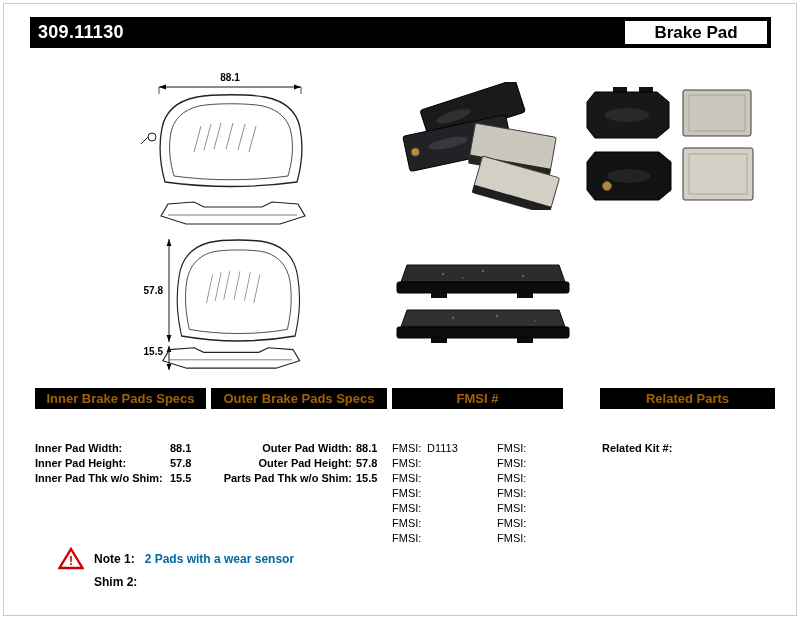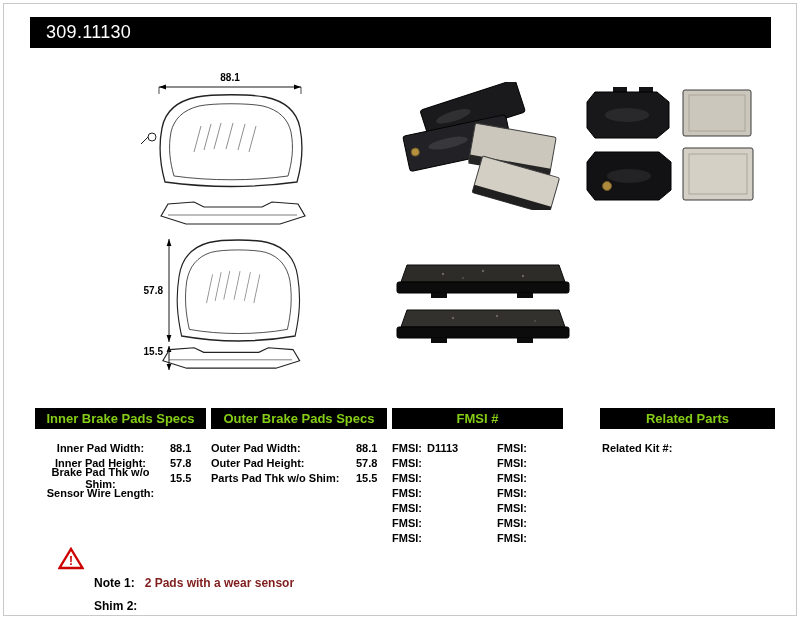--- a/index.html
+++ b/index.html
@@ -10,66 +10,67 @@
   }
   .page-frame {
     position:absolute; left:3px; top:3px; right:3px; bottom:3px;
     border:1px solid #c9c9c9; pointer-events:none;
   }
   
   .header-bar {
     position:absolute; left:30px; top:17px; width:741px; height:31px;
     background:#000; color:#fff; display:flex; align-items:center;
   }
-  .part-number { font-size:18px; font-weight:normal; padding-left:16px; letter-spacing:.3px; }
+  .part-number { font-size:18px; font-weight:bold; padding-left:8px; letter-spacing:.3px; }
   .product-box {
     position:absolute; right:4px; top:4px; bottom:4px; width:142px;
     background:#fff; color:#000; display:flex; align-items:center; justify-content:center;
     font-size:17px; font-weight:bold;
   }
   
   .fig { position:absolute; }
   
   .col-header {
-    position:absolute; top:408px; height:21px; background:#000; color:#84cc16;
+    position:absolute; top:388px; height:21px; background:#000; color:#a16207;
     font-size:13px; font-weight:bold; display:flex; align-items:center; justify-content:center;
   }
   .hdr-inner   { left:35px;  width:171px; }
   .hdr-outer   { left:211px; width:176px; }
   .hdr-fmsi    { left:392px; width:171px; }
   .hdr-related { left:600px; width:175px; }
   .rows { position:absolute; top:440px; }
   .rows-inner   { left:35px;  width:171px; }
   .rows-outer   { left:211px; width:176px; }
   .rows-fmsi    { left:392px; width:203px; }
   .rows-related { left:602px; width:165px; }
   .spec-row { display:flex; height:15px; align-items:center; font-size:11px; font-weight:bold; }
-  .rows-inner .spec-label { width:131px; text-align:center; }
-  .rows-outer .spec-label { width:141px; text-align:left; }
+  .rows-inner .spec-label { width:131px; text-align:left; }
+  .rows-outer .spec-label { width:141px; text-align:right; }
   .spec-value { padding-left:4px; white-space:nowrap; }
-  .fmsi-row { display:flex; height:15px; align-items:center; font-size:11px; font-weight:bold;justify-content:center; }
+  .fmsi-row { display:flex; height:15px; align-items:center; font-size:11px; font-weight:normal;justify-content:center; }
   .fmsi-l { width:33px; }
   .fmsi-v1 { width:72px; padding-left:2px; }
   .fmsi-v2 { flex:1; padding-left:2px; }
   .rows-related .spec-label { text-align:left; }
   
   .warning-wrap { position:absolute; left:58px; top:547px; }
-  .note-line { position:absolute; font-size:12px; font-weight:bold; display:flex;margin-top:24px; }
+  .note-line { position:absolute; font-size:12px; font-weight:bold; display:flex; }
   .note1 { left:94px; top:552px; }
   .note2 { left:94px; top:575px; }
-  .note-red { color:#7f1d1d; margin-left:10px; }
+  .note-red { color:#0369a1; margin-left:10px; }
   svg text { font-family:"Liberation Sans", sans-serif; }
 </style>
 </head>
 <body>
 
 <div class="page-frame"></div>
 
 <div class="header-bar">
   <span class="part-number">309.11130</span>
+  <span class="product-box">Brake Pad</span>
 </div>
 
 <svg class="fig" style="left:135px; top:65px;" width="185" height="315" viewBox="0 0 185 315">
   <defs>
     <g id="pad-shape">
       <path d="M10,90 C5,72 3,56 7,36 C10,20 22,9 42,5 C58,2 94,2 110,5 C130,9 142,20 145,36 C149,56 147,72 142,90 C98,96 54,96 10,90 Z" fill="none" stroke="#222" stroke-width="1.3"></path>
       <path d="M19,84 C15,70 13,56 16,40 C19,27 28,18 44,14 C58,11 94,11 108,14 C124,18 133,27 136,40 C139,56 137,70 133,84 C97,89 55,89 19,84 Z" fill="none" stroke="#222" stroke-width="0.8"></path>
       <path d="M46,34 L39,60 M56,32 L49,58 M66,31 L59,57 M78,31 L71,57 M90,32 L83,58 M101,34 L94,60" stroke="#8f8f8f" stroke-width="1" fill="none"></path>
     </g>
     <g id="strip-shape">
@@ -164,26 +165,22 @@
 <div class="rows rows-inner">
   <div class="spec-row">
     <span class="spec-label">Inner Pad Width:</span>
     <span class="spec-value">88.1</span>
   </div>
   <div class="spec-row">
     <span class="spec-label">Inner Pad Height:</span>
     <span class="spec-value">57.8</span>
   </div>
   <div class="spec-row">
-    <span class="spec-label">Brake Pad Thk w/o Shim:</span>
+    <span class="spec-label">Inner Pad Thk w/o Shim:</span>
     <span class="spec-value">15.5</span>
-  </div>
-  <div class="spec-row">
-    <span class="spec-label">Sensor Wire Length:</span>
-    <span class="spec-value"></span>
   </div>
 </div>
 
 <div class="rows rows-outer">
   <div class="spec-row">
     <span class="spec-label">Outer Pad Width:</span>
     <span class="spec-value">88.1</span>
   </div>
   <div class="spec-row">
     <span class="spec-label">Outer Pad Height:</span>

